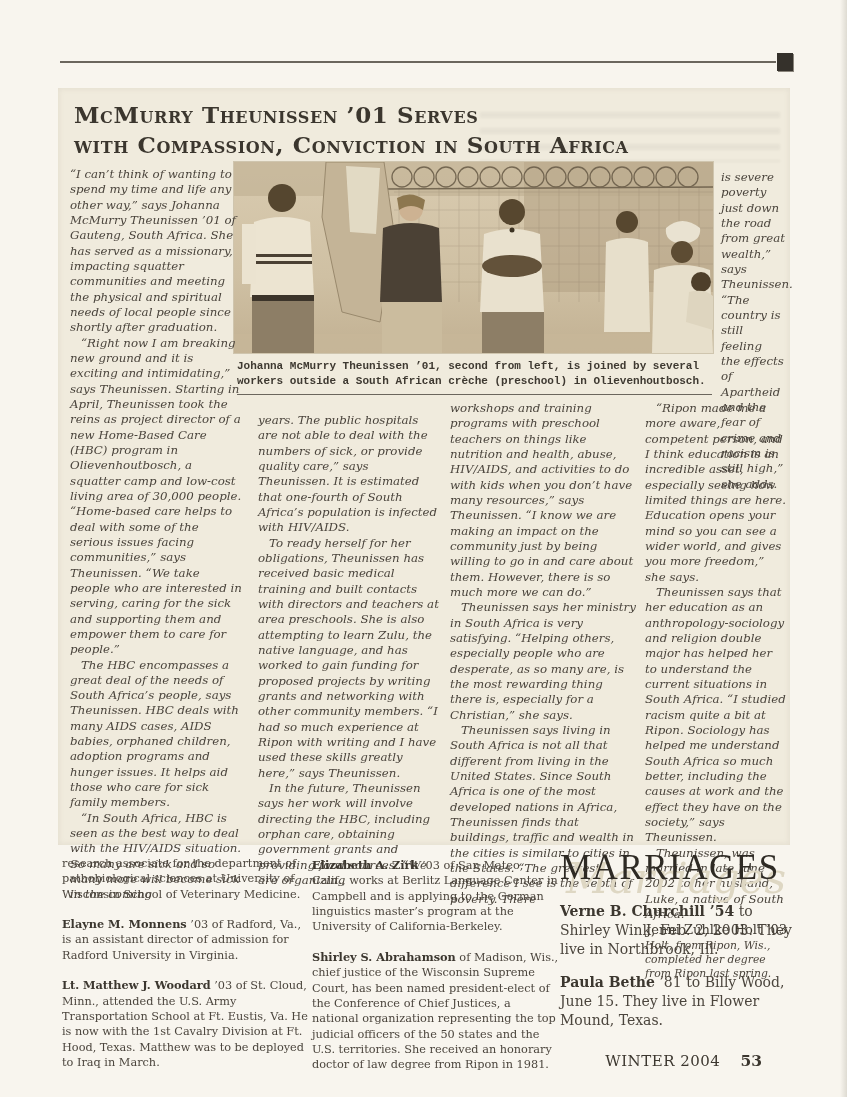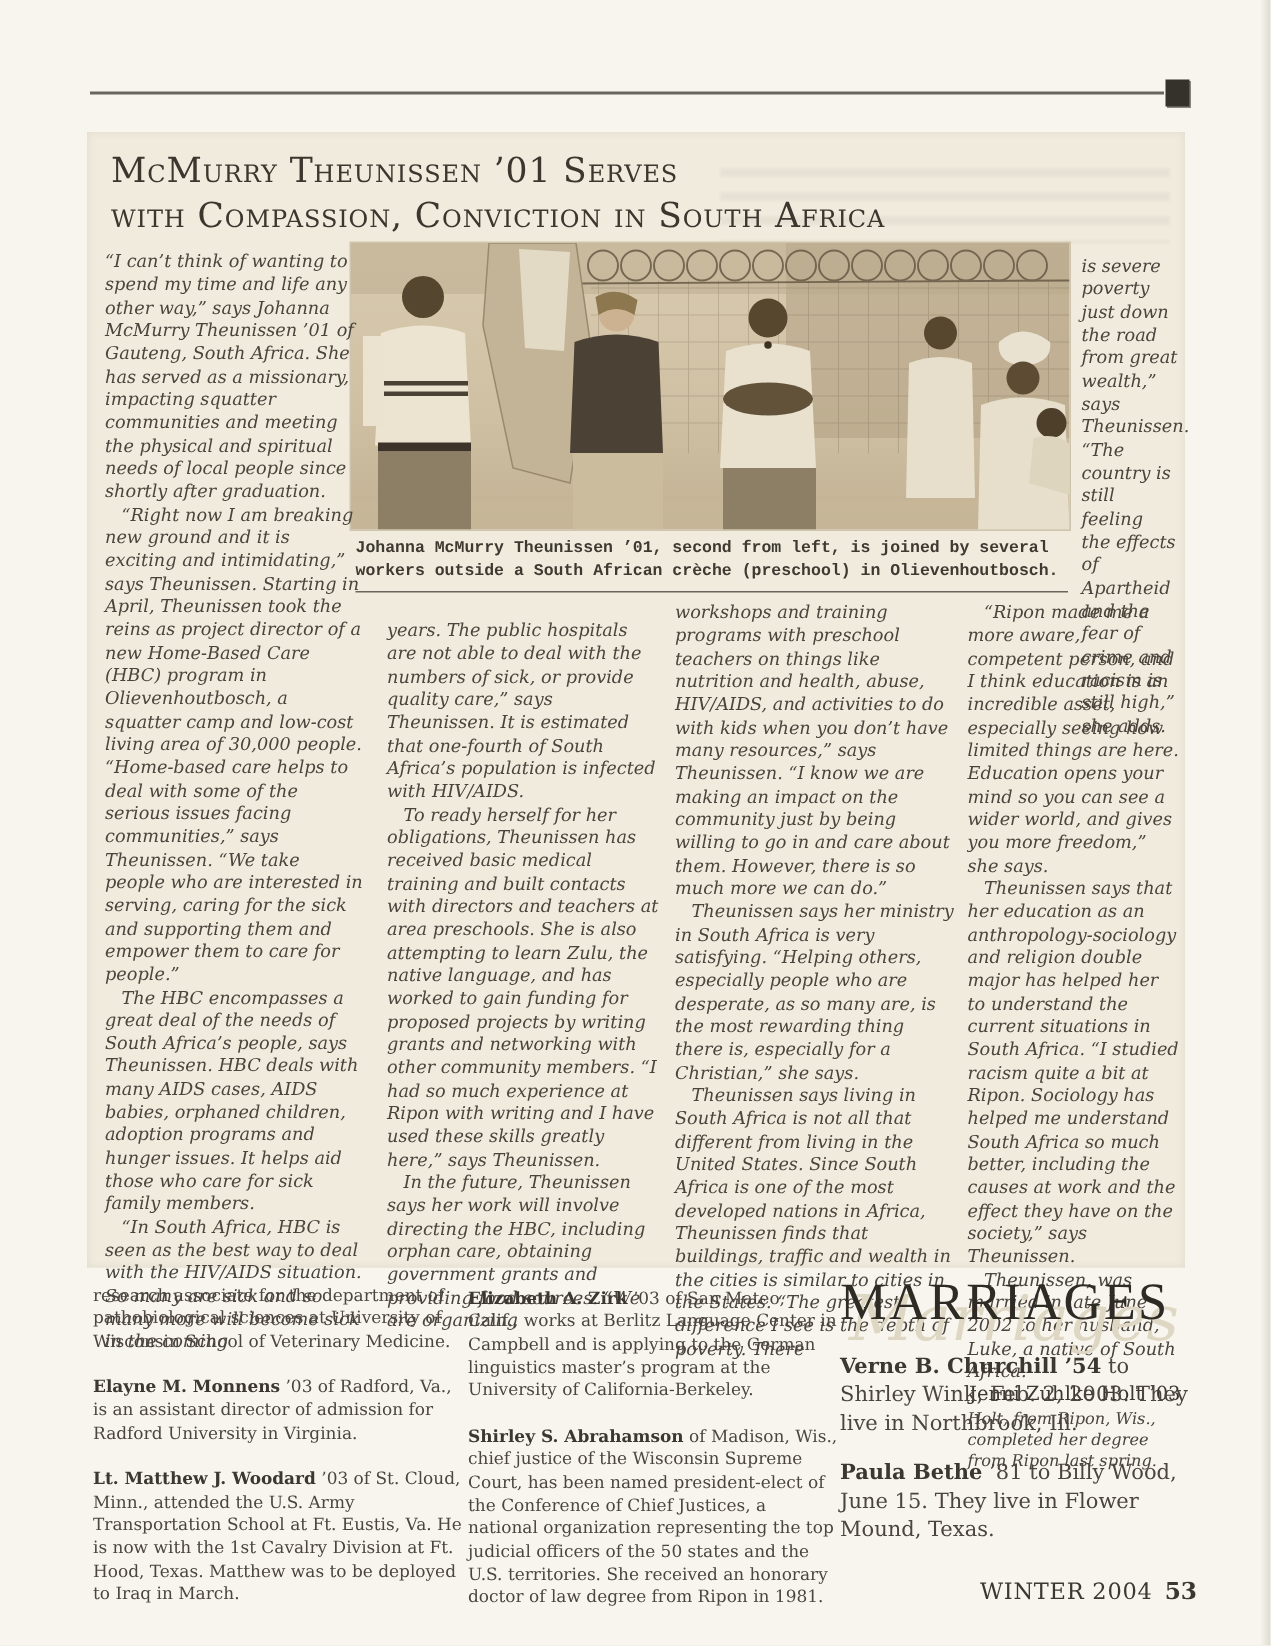--- a/index.html
+++ b/index.html
@@ -13,21 +13,21 @@
   
   .top-rule{left:60px;top:61px;width:716px;height:2px;background:#6b665d;}
   .corner-square{left:777px;top:53px;width:16px;height:18px;background:#35312b;box-shadow:1px 1px 0 #8a857b;}
   
   .scan-edge{right:0;top:0;width:7px;height:1097px;background:linear-gradient(to right,#f8f5ee,#dedbd2);}
   
   .article-panel{left:58px;top:88px;width:732px;height:757px;background:#f0ebdd;box-shadow:0 0 6px rgba(120,110,90,.12) inset;}
   .article-title{
     left:74px;top:100px;width:640px;
     font-size:23px;line-height:1.3;color:#3b362e;
-    font-variant:small-caps;letter-spacing:.6px;font-weight:400;
+    font-variant:small-caps;letter-spacing:.6px;font-weight:700;
   }
   .ghost{left:480px;top:112px;width:300px;height:50px;opacity:.10;
     background:repeating-linear-gradient(#9a9488 0 6px,transparent 6px 16px);filter:blur(1px);}
   
   .body-col{font-style:italic;font-size:11.8px;line-height:1.3;color:#4a443c;text-align:left;}
   .body-col p{margin:0;}
   .body-col p.ind{text-indent:11px;}
   .col1{left:70px;top:167px;width:172px;}
   .col2{left:258px;top:401px;width:183px;margin-top:12px;}
   .col3{left:450px;top:401px;width:187px;}
@@ -51,22 +51,22 @@
   .cn2{left:312px;top:858px;width:248px;}
   
   .marriages{left:560px;top:848px;width:242px;}
   .m-wm{position:absolute;left:6px;top:6px;font-style:italic;font-size:42px;color:#ded7c3;
         font-family:"DejaVu Serif",serif;pointer-events:none;}
   .m-head{position:relative;font-size:35px;letter-spacing:1.5px;color:#2e2a24;
         font-family:"Liberation Serif","DejaVu Serif",serif;font-weight:400;margin:0 0 14px 0;}
   .m-entries{position:relative;font-size:14px;line-height:1.36;color:#4b453d;}
   .m-entries .entry{margin:0 0 14px 0;}
   
-  .footer{left:528px;top:1051px;width:270px;display:flex;justify-content:flex-end;
-        align-items:baseline;gap:8px;color:#3c372f;}
+  .footer{left:492px;top:1051px;width:270px;display:flex;justify-content:flex-end;
+        align-items:baseline;gap:20px;color:#3c372f;}
   .footer .season{font-size:15px;letter-spacing:.5px;}
   .footer .pageno{font-size:15.5px;font-weight:700;}
 </style>
 </head>
 <body>
 
 <div class="abs top-rule"></div>
 <div class="abs corner-square"></div>
 <div class="abs scan-edge"></div>
 

